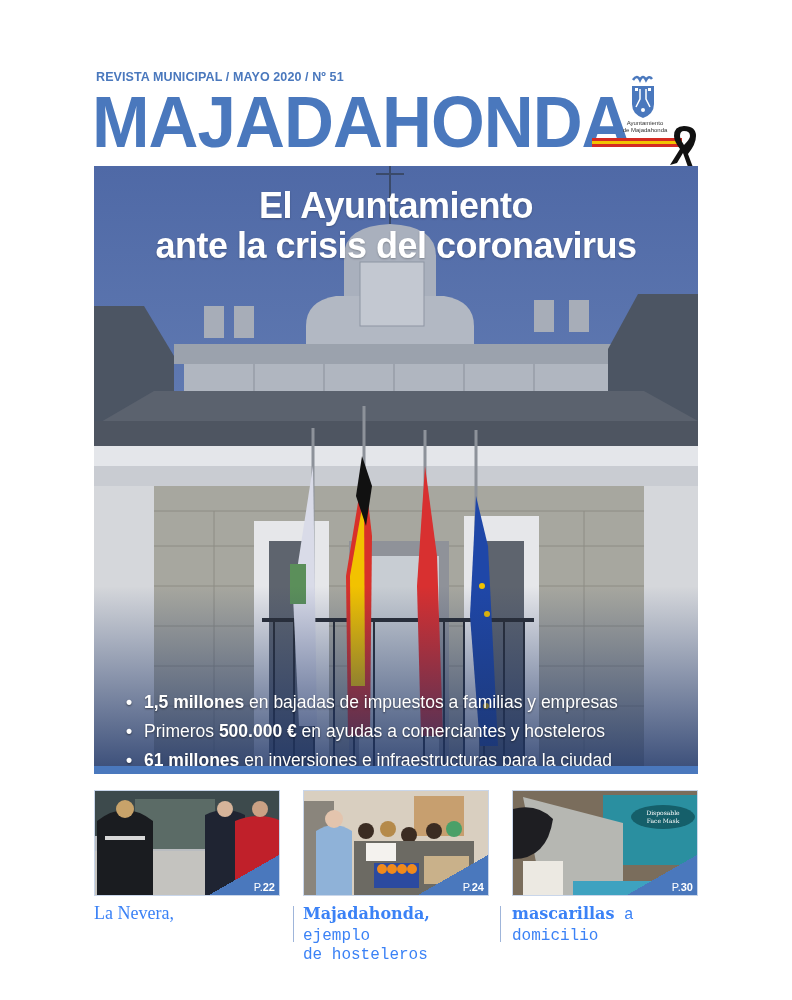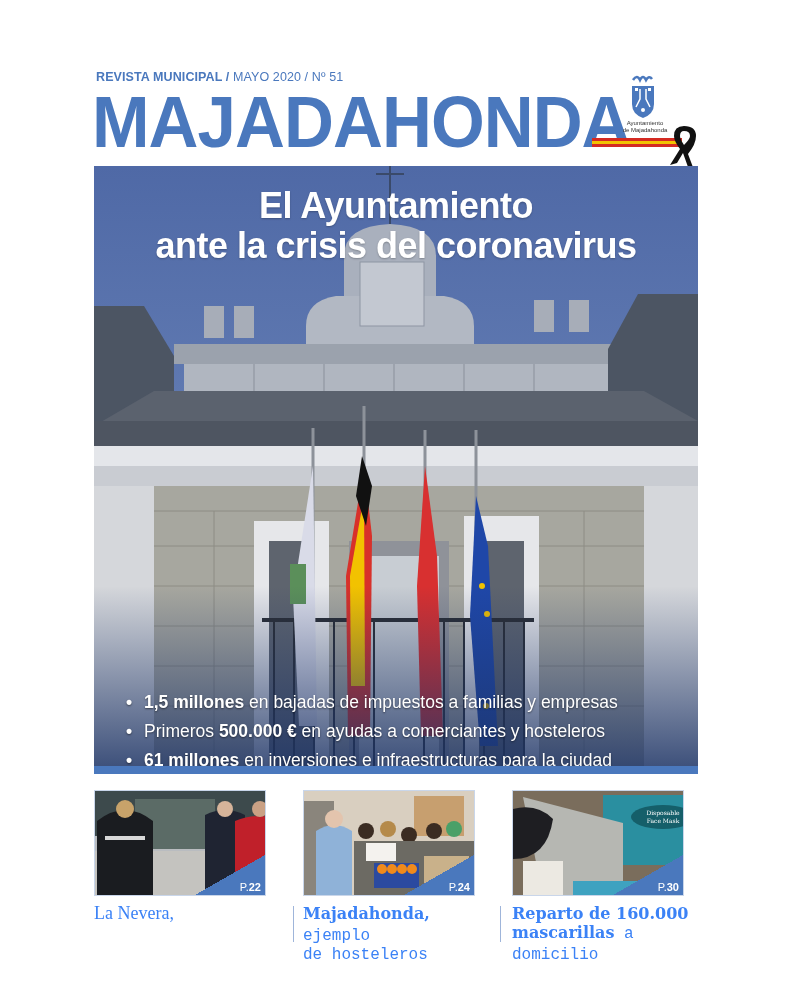--- a/index.html
+++ b/index.html
@@ -5,21 +5,21 @@
     * { margin: 0; padding: 0; box-sizing: border-box; }
     html, body { width: 792px; height: 1000px; background: #ffffff; overflow: hidden; }
     body { position: relative; font-family: "Liberation Sans", sans-serif; }
 
     .kicker {
       position: absolute; left: 96px; top: 70px;
       font-family: "Liberation Sans", sans-serif; font-weight: 700;
       font-size: 12.5px; color: #4a78bd; letter-spacing: 0.1px;
       white-space: nowrap;
     }
-    .kicker .light { font-weight: 400; }
+    .kicker .light { font-weight: 700; }
     .masthead {
       position: absolute; left: 92px; top: 82px;
       font-family: "Liberation Sans", sans-serif; font-weight: 700;
       font-size: 72px; line-height: 80px; color: #4a78bd;
       letter-spacing: -1px; white-space: nowrap;
       transform: scaleX(0.96); transform-origin: left top;
     }
 
     
     .logo { position: absolute; left: 600px; top: 68px; width: 100px; height: 100px; }
@@ -52,21 +52,21 @@
       font-family: "Liberation Sans", sans-serif; font-size: 17.5px; line-height: 29px;
       text-shadow: 0 1px 2px rgba(0,0,0,0.5);
     }
     .bullets li { white-space: nowrap; }
     .bullets li .dot { display: inline-block; width: 18px; font-weight: 700; }
     .bullets li b { font-weight: 700; }
     .hero-bar { position: absolute; left: 0; right: 0; bottom: 0; height: 8px; background: #4a78bd; }
 
     
     .card { position: absolute; top: 790px; width: 186px; }
-    .card .photo { position: relative; width: 172px; height: 106px; overflow: hidden; border: 1px solid #c9d6ea; }
+    .card .photo { position: relative; width: 186px; height: 106px; overflow: hidden; border: 1px solid #c9d6ea; }
     .card .photo svg { display: block; }
     .card .page-tag {
       position: absolute; right: 0; bottom: 0; width: 70px; height: 40px;
       background: linear-gradient(to bottom right, transparent 50%, #4a78bd 50%);
     }
     .card .page-num {
       position: absolute; right: 4px; bottom: 2px; color: #fff;
       font-size: 11px; font-family: "Liberation Sans", sans-serif;
     }
     .card .page-num b { font-weight: 700; }
@@ -304,16 +304,15 @@
       <text x="150" y="32" font-size="6" fill="#fff" text-anchor="middle" font-family="DejaVu Serif, serif">Face Mask</text>
       <path d="M10 6 l100 26 v74 h-80z" fill="#b6b7b2"></path>
       <path d="M0 18 q24 -6 40 10 q-6 40 -40 40z" fill="#1e1e22"></path>
       <rect x="10" y="70" width="40" height="36" fill="#ece9e2"></rect>
       <rect x="60" y="90" width="126" height="16" fill="#3ea2c0"></rect>
     </svg>
     <div class="page-tag"></div>
     <div class="page-num"><span>P.</span><b>30</b></div>
   </div>
   <div class="caption">
-    <div class="serif">Reparto de 160.000</div>
     <div><span class="serif">mascarillas</span><span class="sans"> a domicilio</span></div>
   </div>
 </div>
 
 </body></html>

